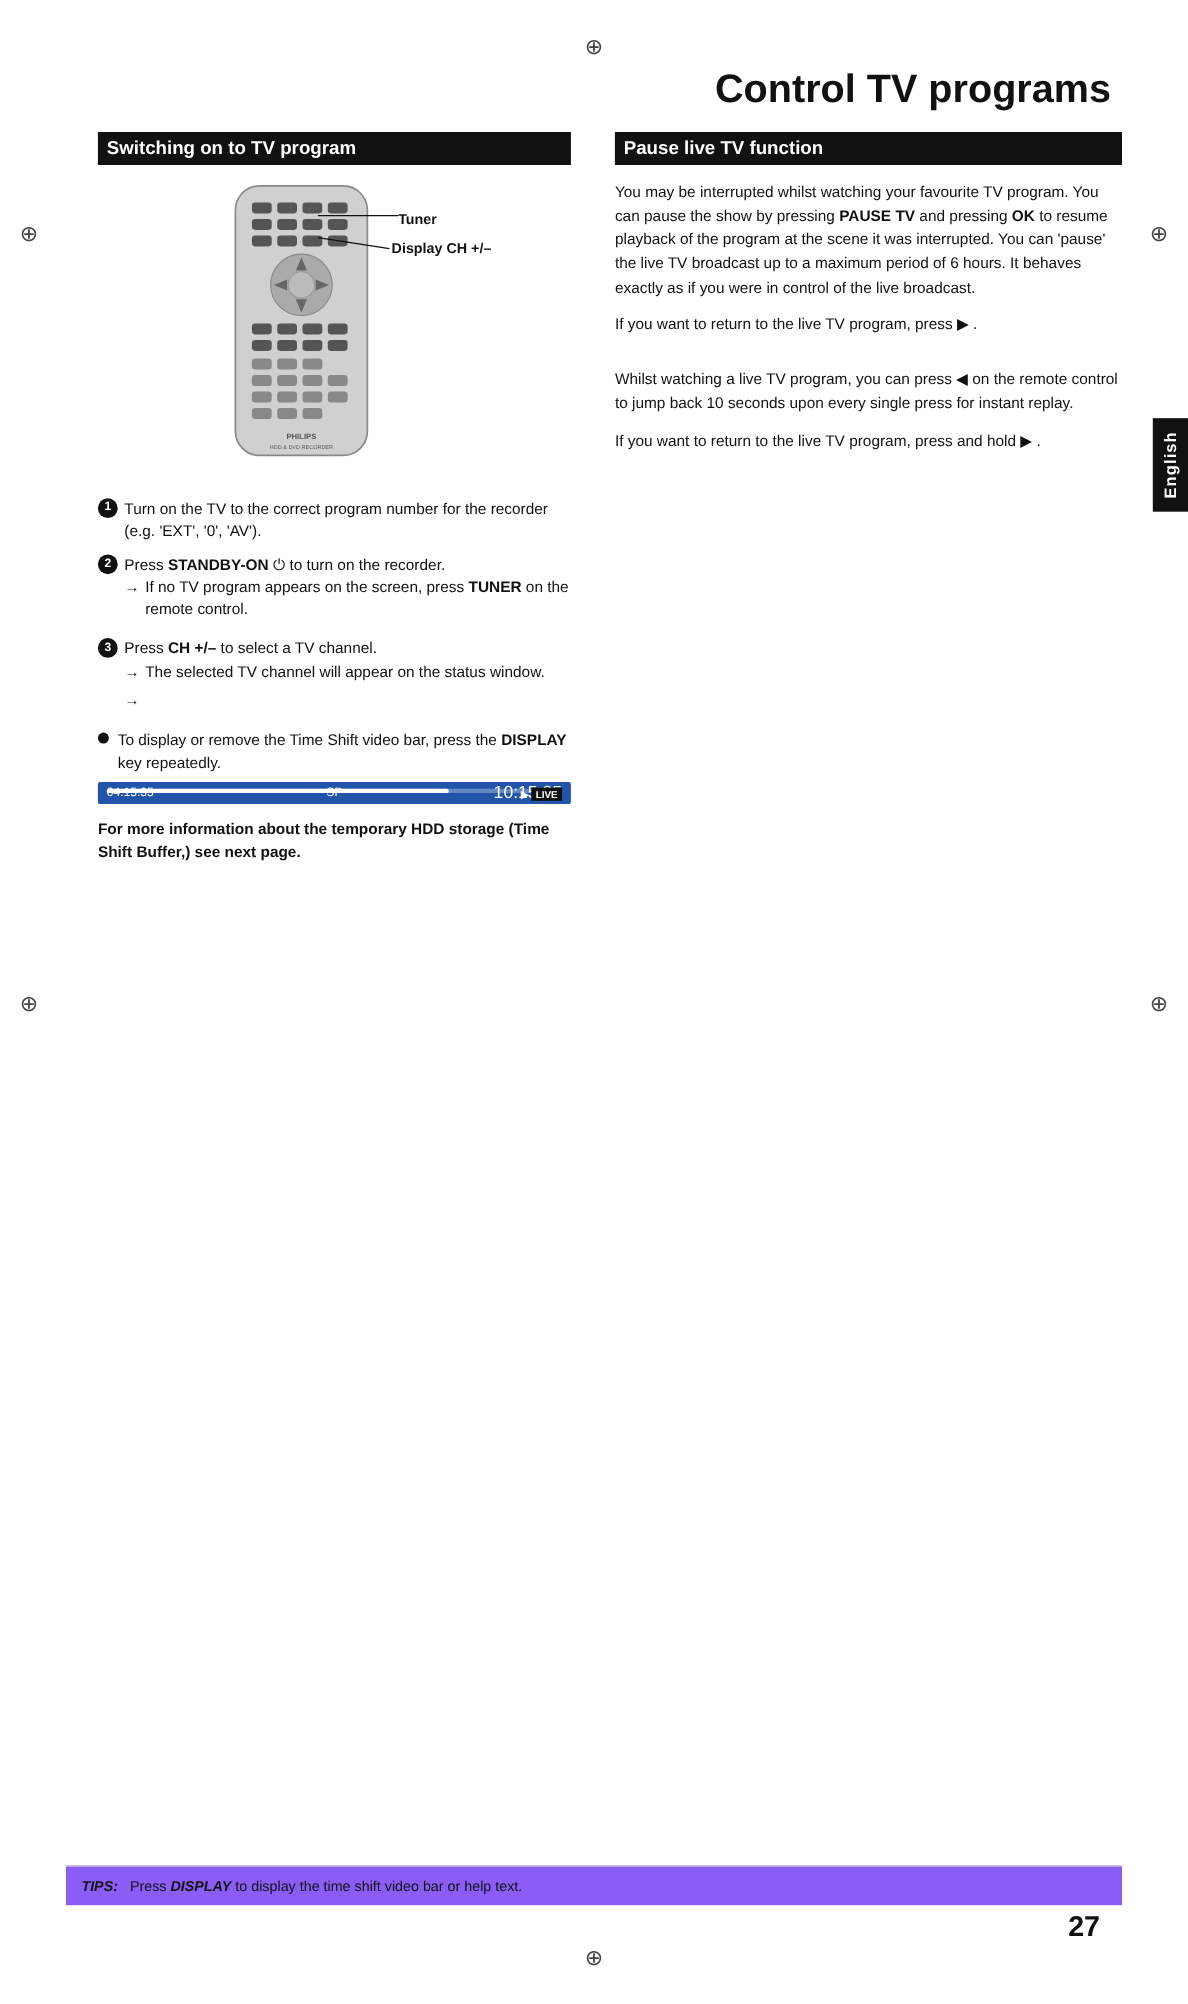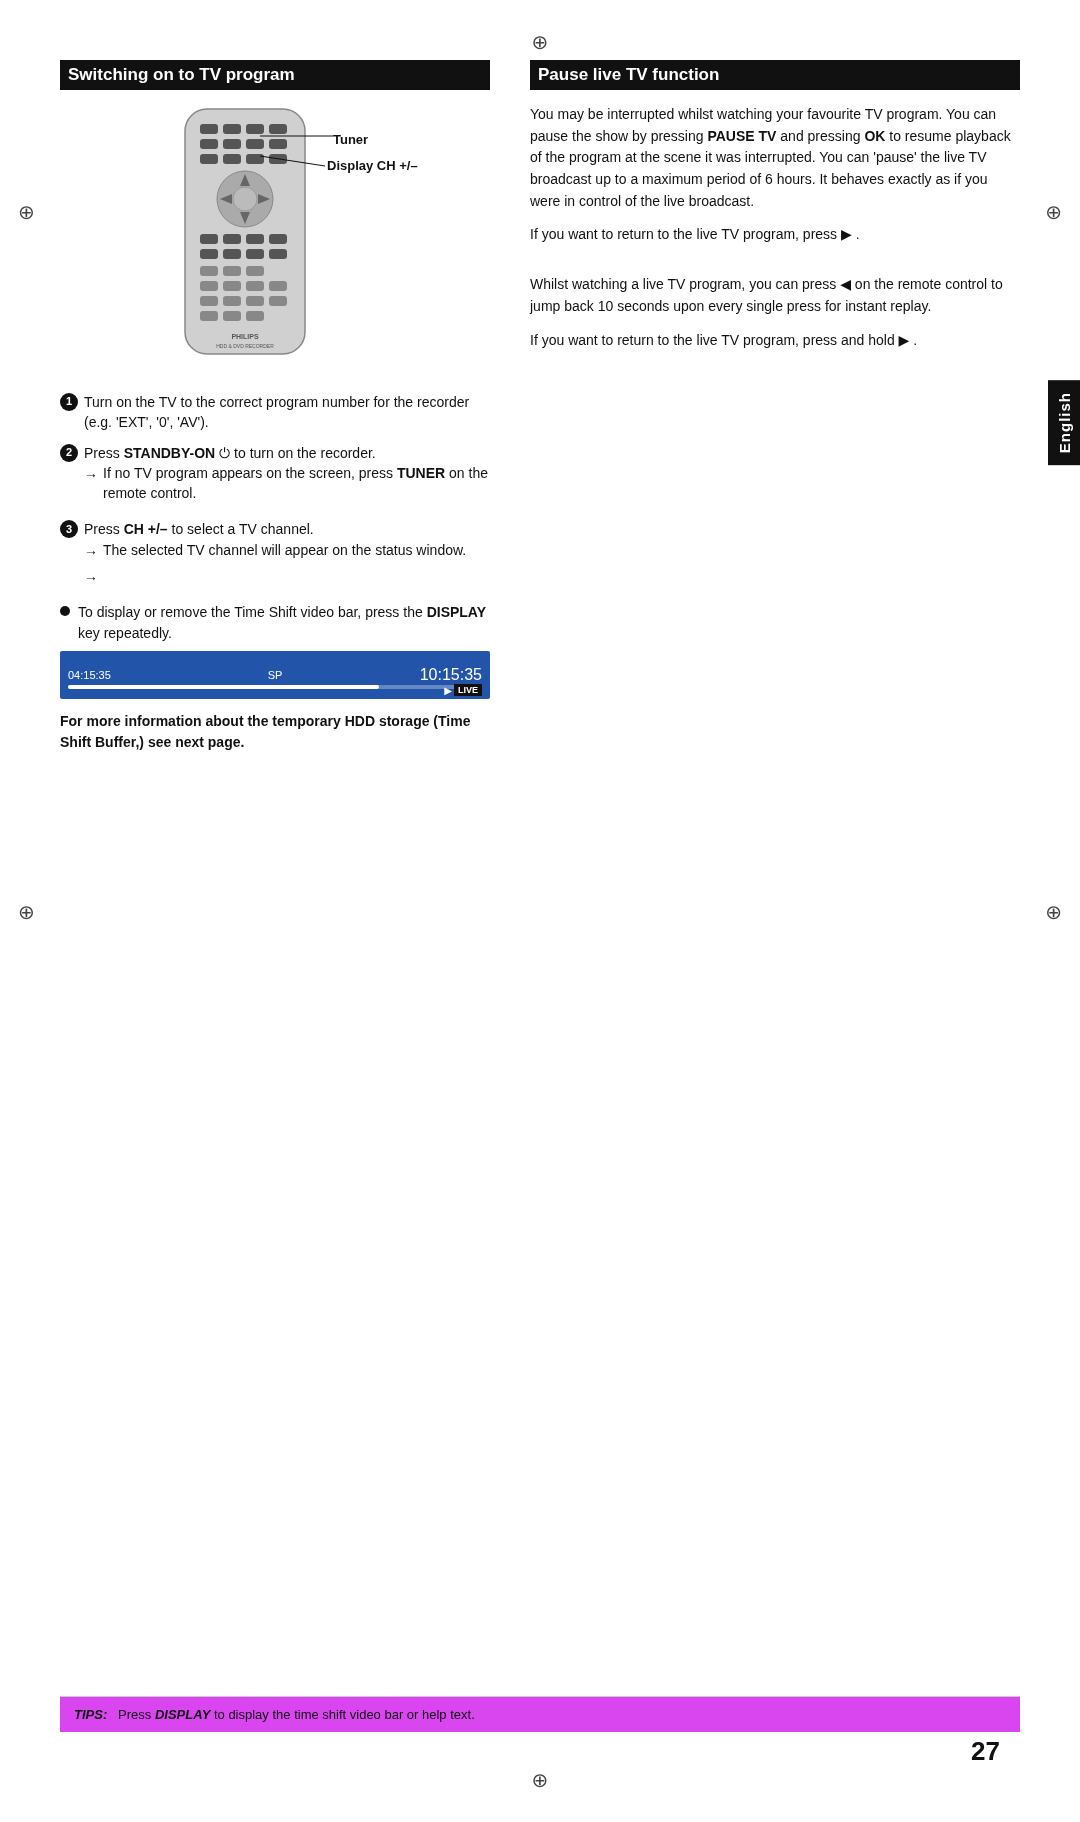--- a/index.html
+++ b/index.html
@@ -73,20 +73,21 @@
     
     .columns {
       display: flex;
       gap: 40px;
       width: 100%;
     }
 
     .col-left {
       flex: 0 0 430px;
       width: 430px;
+      margin-left: 29px;
     }
 
     .col-right {
       flex: 1;
     }
 
     
     .section-header {
       background: #111;
       color: #fff;
@@ -169,21 +170,21 @@
       background: #2255aa;
       color: #fff;
       font-size: 11px;
       padding: 4px 8px;
       margin: 8px 0;
       display: flex;
       align-items: center;
       justify-content: space-between;
       border-radius: 2px;
       position: relative;
-      height: 48px;
+      height: 20px;
     }
     .ts-time-left {
       font-size: 11px;
       color: #fff;
     }
     .ts-sp {
       font-size: 11px;
       color: #fff;
       position: absolute;
       left: 50%;
@@ -239,21 +240,21 @@
       line-height: 1.55;
       margin-bottom: 12px;
     }
 
     
     .tips-bar {
       position: absolute;
       bottom: 90px;
       left: 60px;
       right: 60px;
-      background: #d946ef;
+      background: #8b5cf6;
       border-top: 1px solid #ccc;
       padding: 10px 14px;
       font-size: 13px;
     }
     .tips-bar strong {
       font-style: italic;
     }
   </style>
 </head>
 <body>
@@ -261,20 +262,21 @@
 <div class="page-container">
   <span class="reg-mark reg-top">⊕</span>
   <span class="reg-mark reg-bottom">⊕</span>
   <span class="reg-mark reg-left-top">⊕</span>
   <span class="reg-mark reg-left-mid">⊕</span>
   <span class="reg-mark reg-right-top">⊕</span>
   <span class="reg-mark reg-right-mid">⊕</span>
 
   <div class="english-tab">English</div>
 
+  <h1 class="main-title">Control TV programs</h1>
 
   <div class="columns">
 
     <div class="col-left">
       <div class="section-header">Switching on to TV program</div>
 
       <div class="remote-area">
         <div style="position:relative; width:340px; height:270px;">
 
           <svg style="position:absolute; left:60px; top:0;" width="160" height="260" viewBox="0 0 160 260">

